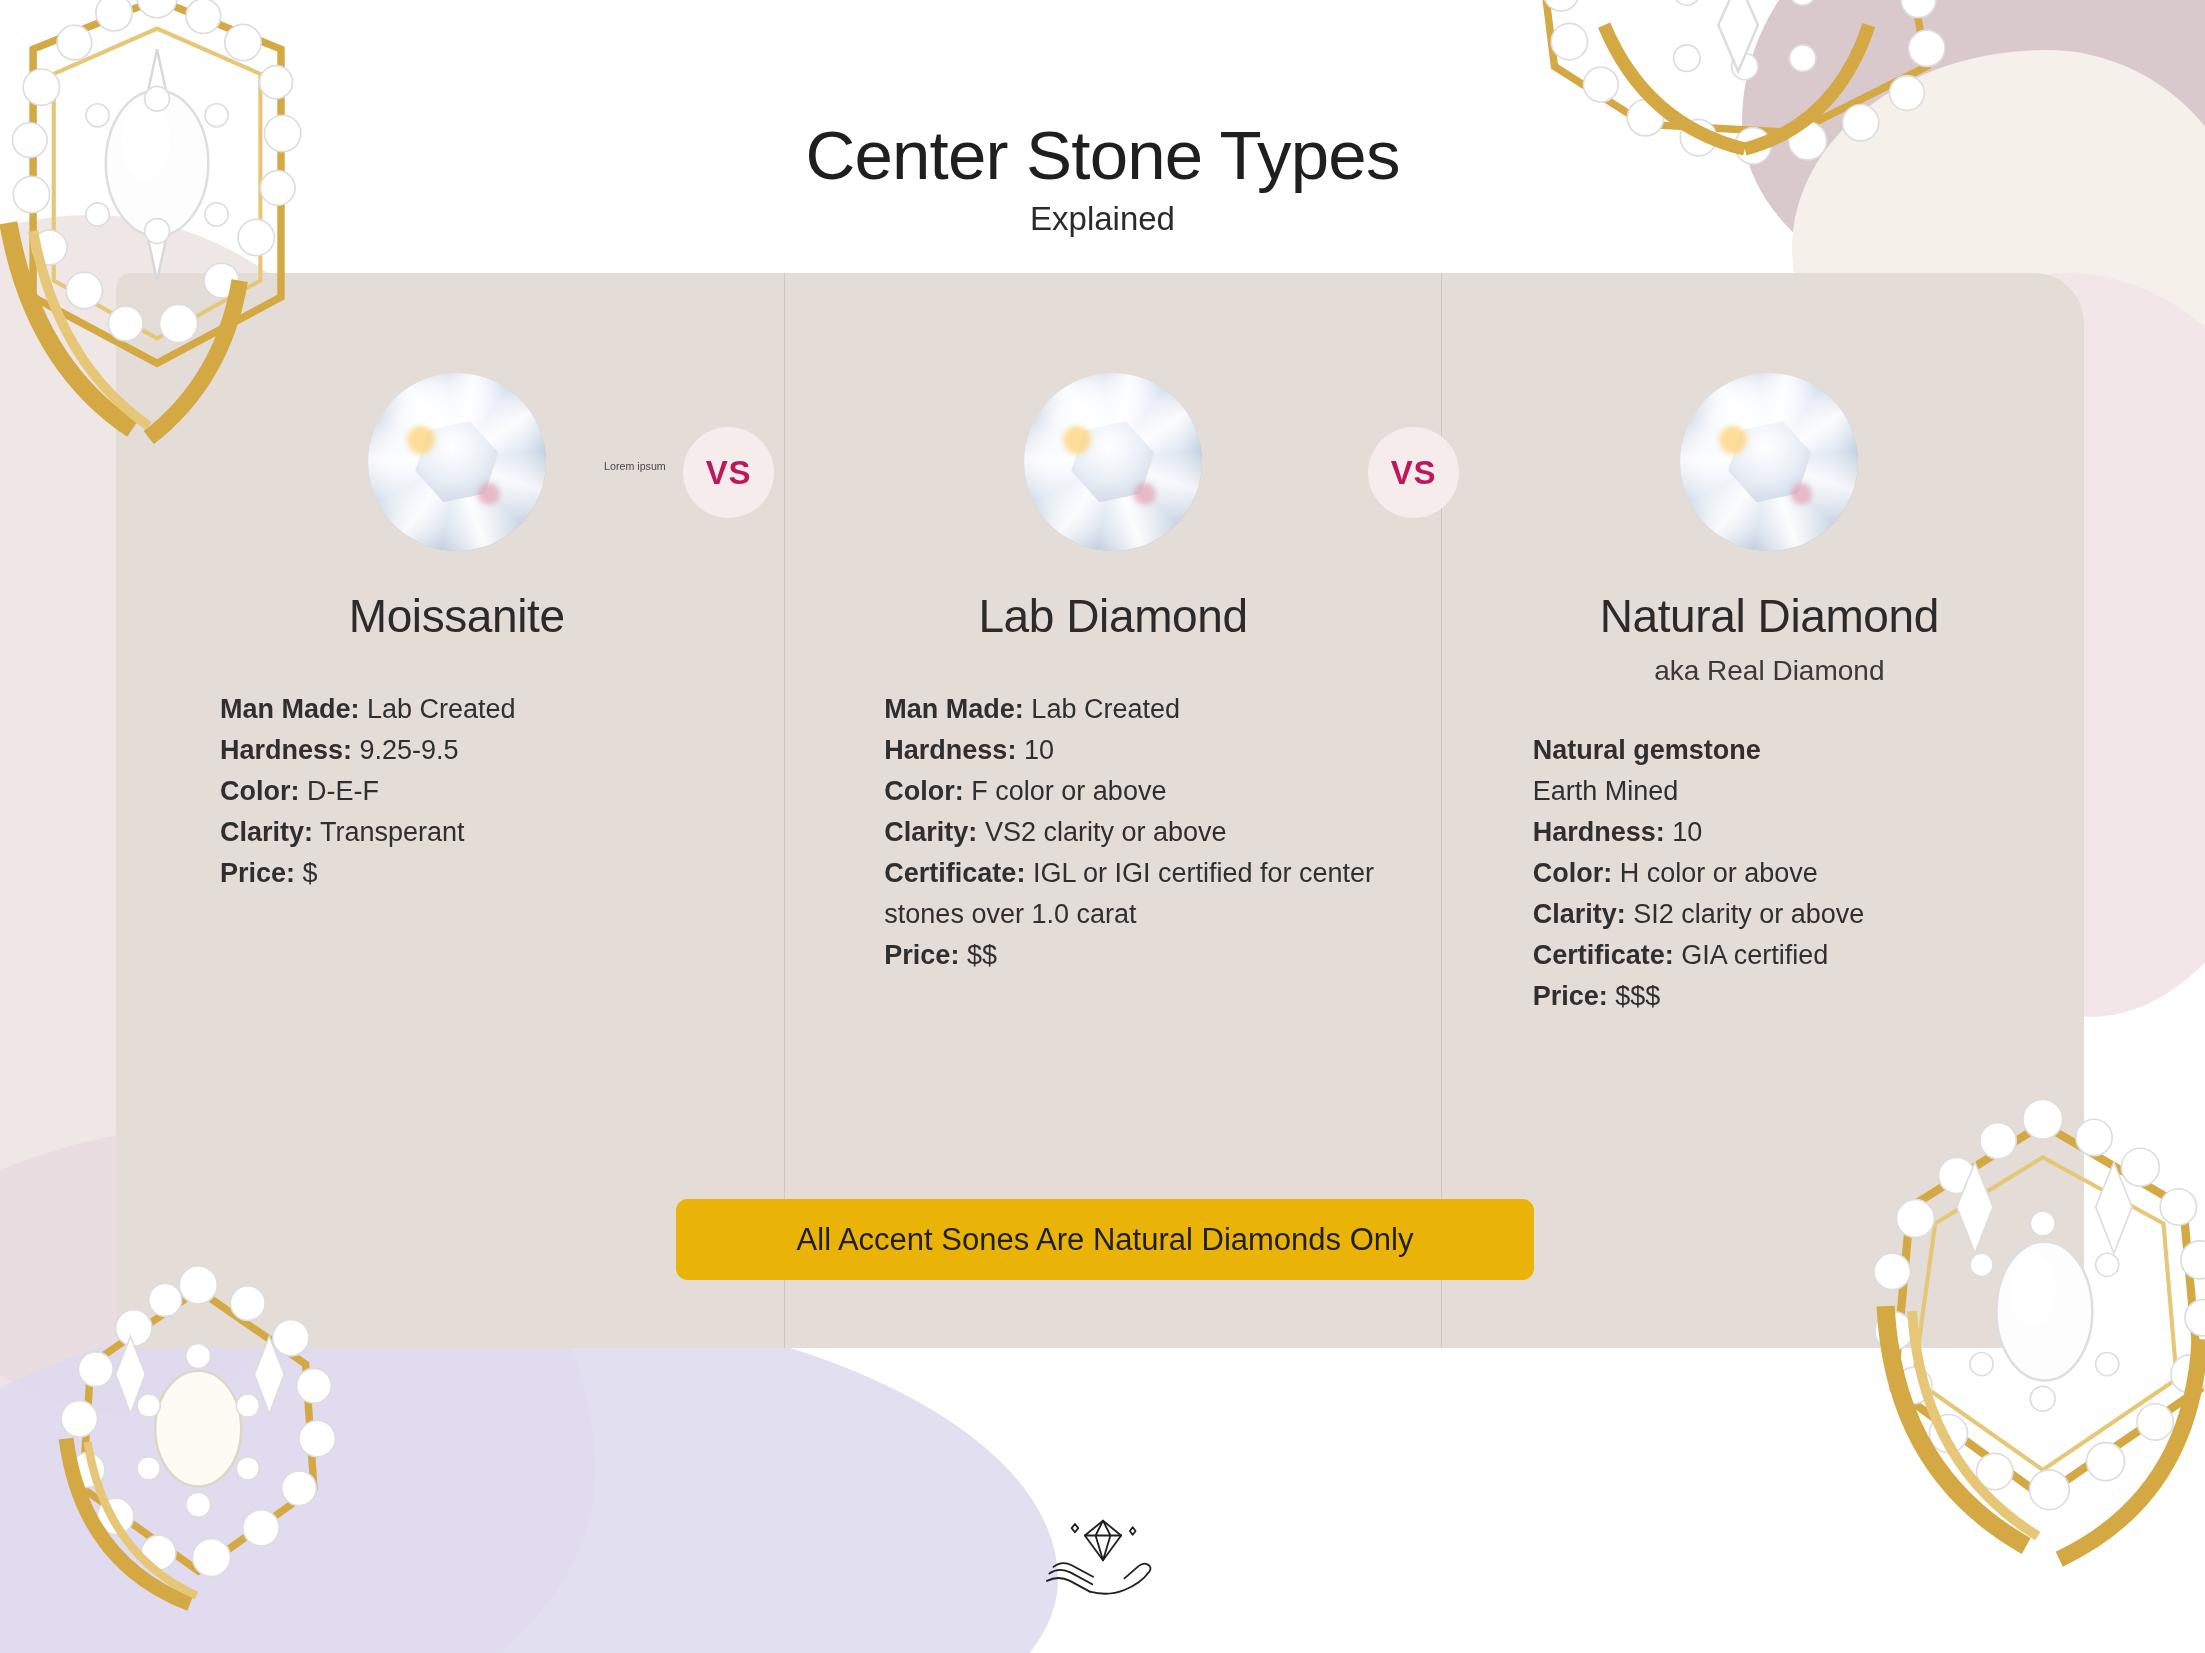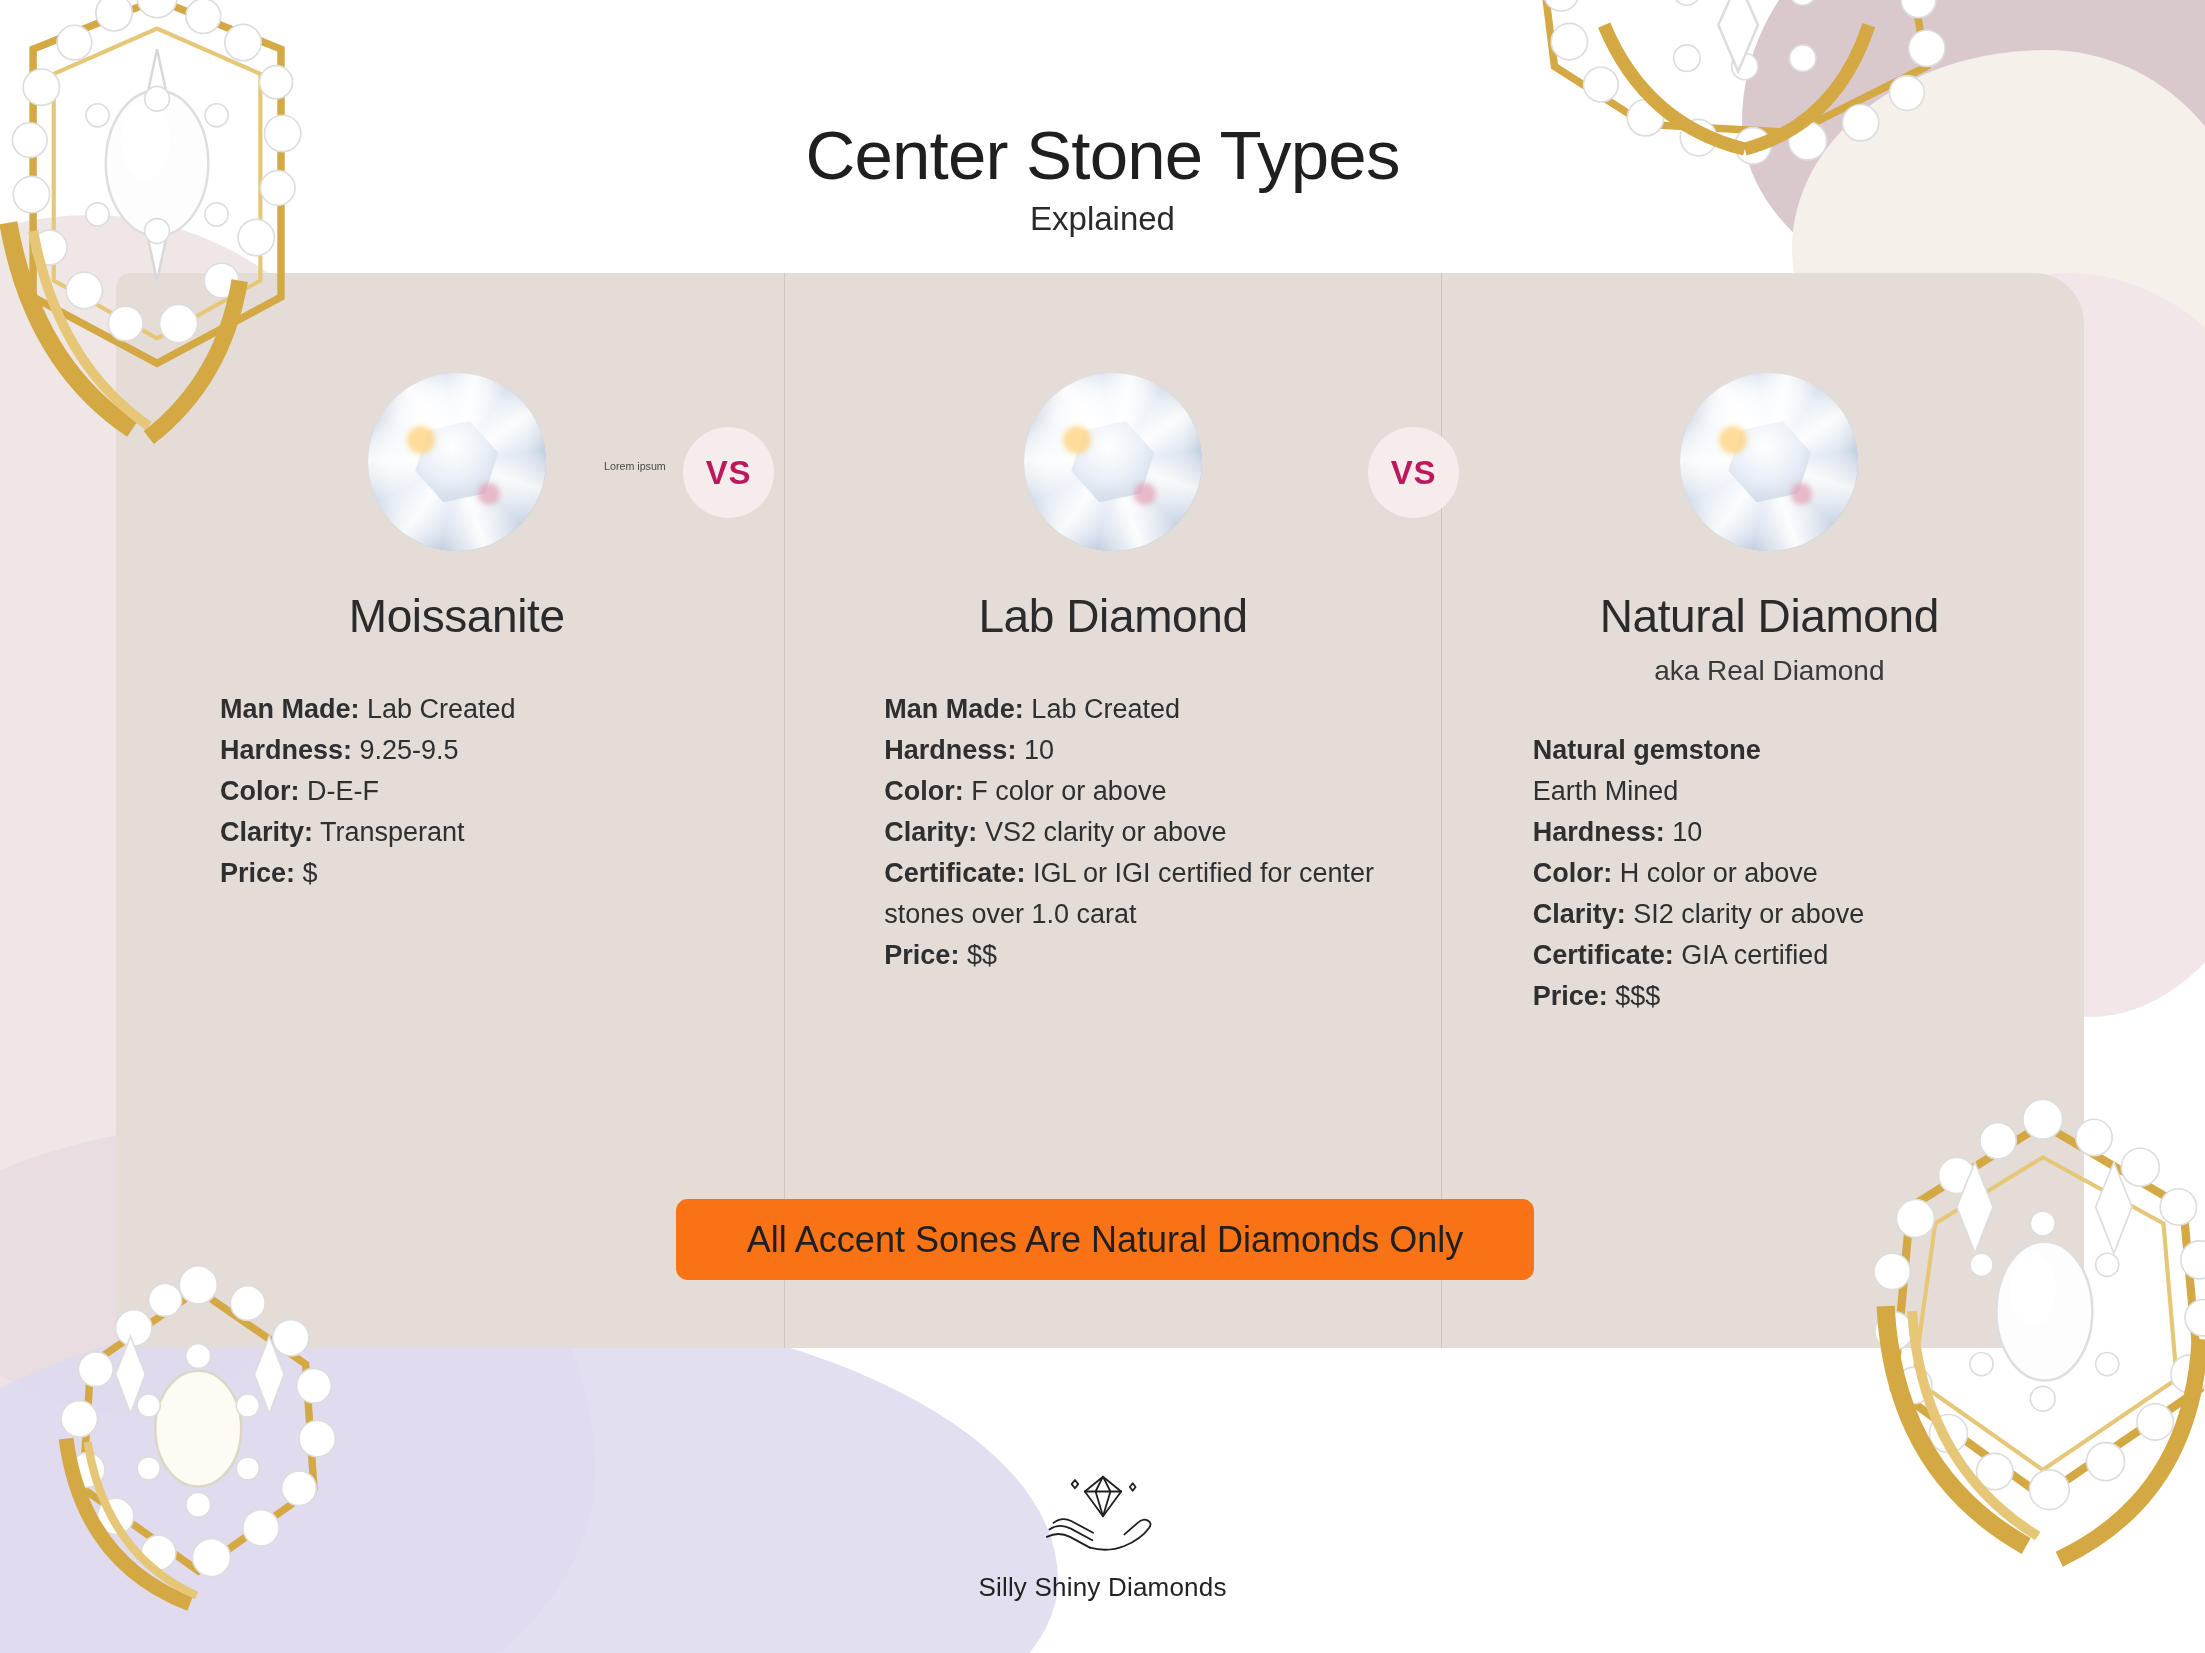--- a/index.html
+++ b/index.html
@@ -186,24 +186,24 @@
   .subtitle {
     font-size: 33px; font-weight: 400; color: #2b2b2b;
     margin-top: 5px;
   }
 
   
   .pill {
     position: absolute;
     left: 676px; top: 1199px;
     width: 858px; height: 81px;
-    background: #f97316;
+    background: #eab308;
     border-radius: 11.6px;
     display: flex; align-items: center; justify-content: center;
-    font-size: 36px; color: #1f1f1f;
+    font-size: 31px; color: #1f1f1f;
   }
 
   
   .brand {
     position: absolute;
     left: 0; right: 0; bottom: 51px;
     text-align: center;
   }
   .brand-name {
     font-size: 26px; color: #222; margin-top: 13.2px;
@@ -309,21 +309,20 @@
         <path d="M120 14 L142 32 L120 62 L98 32 Z"></path>
         <path d="M98 32 H142 M120 14 L111 32 L120 62 M120 14 L129 32 L120 62"></path>
         <path d="M86 18 l4 5 -4 5 -4 -5 z"></path>
         <path d="M156 22 l3.5 4.5 -3.5 4.5 -3.5 -4.5 z"></path>
         <path d="M60 70 q10 -8 22 -2 l26 14"></path>
         <path d="M55 78 q12 -8 26 -1 l26 14"></path>
         <path d="M52 87 q14 -7 28 0 l24 13"></path>
         <path d="M104 100 q22 6 42 -2 q20 -8 30 -22 q4 -6 -2 -9 q-6 -3 -12 3 l-16 14"></path>
       </g>
     </svg>
-    <div class="brand-name">Silly Shiny Diamonds</div>
   </div>
 
   <div class="ring ring-tl">
     <svg width="430" height="595" viewBox="0 0 520 720">
       <g>
         <path d="M150 120 L300 60 L450 120 L450 420 L300 500 L150 420 Z" fill="none" stroke="#d4a843" stroke-width="9"></path>
         <path d="M175 150 L300 95 L425 150 L425 400 L300 470 L175 400 Z" fill="none" stroke="#e6c777" stroke-width="5"></path>
         <path d="M300 120 L330 260 L300 400 L270 260 Z" fill="#ffffff" stroke="#d8d8d8" stroke-width="3"></path>
         <ellipse cx="300" cy="258" rx="62" ry="88" fill="#fdfdfd" stroke="#dedede" stroke-width="3"></ellipse>
         <ellipse cx="286" cy="230" rx="30" ry="48" fill="#ffffff" opacity=".9"></ellipse>

